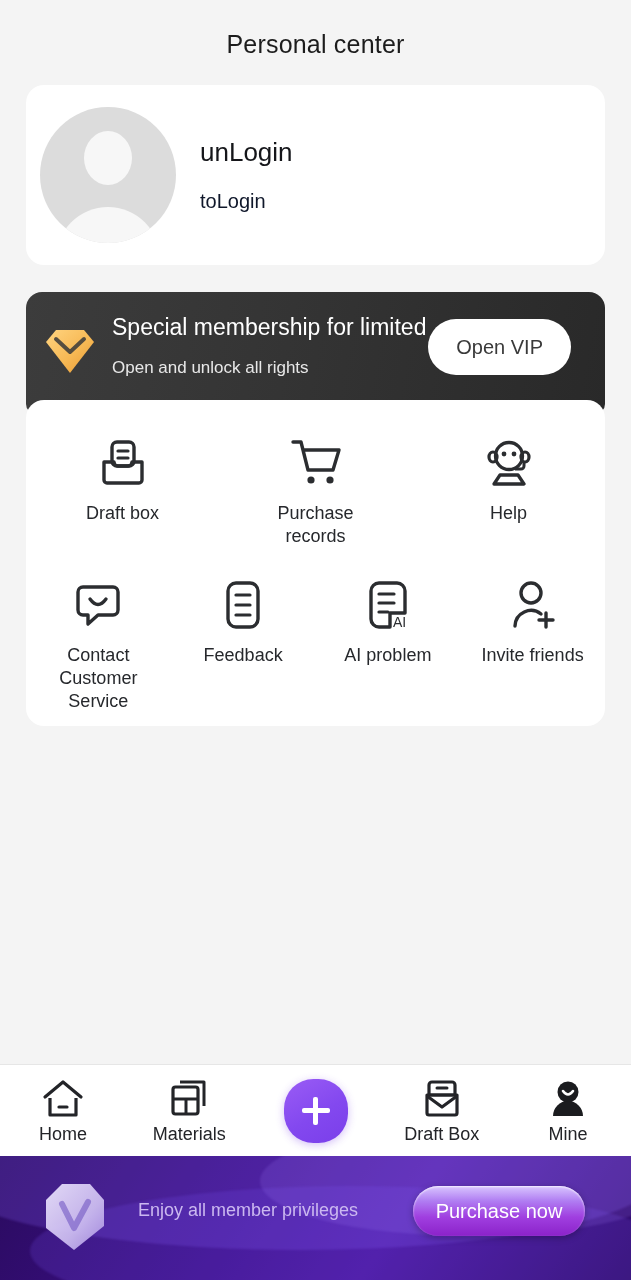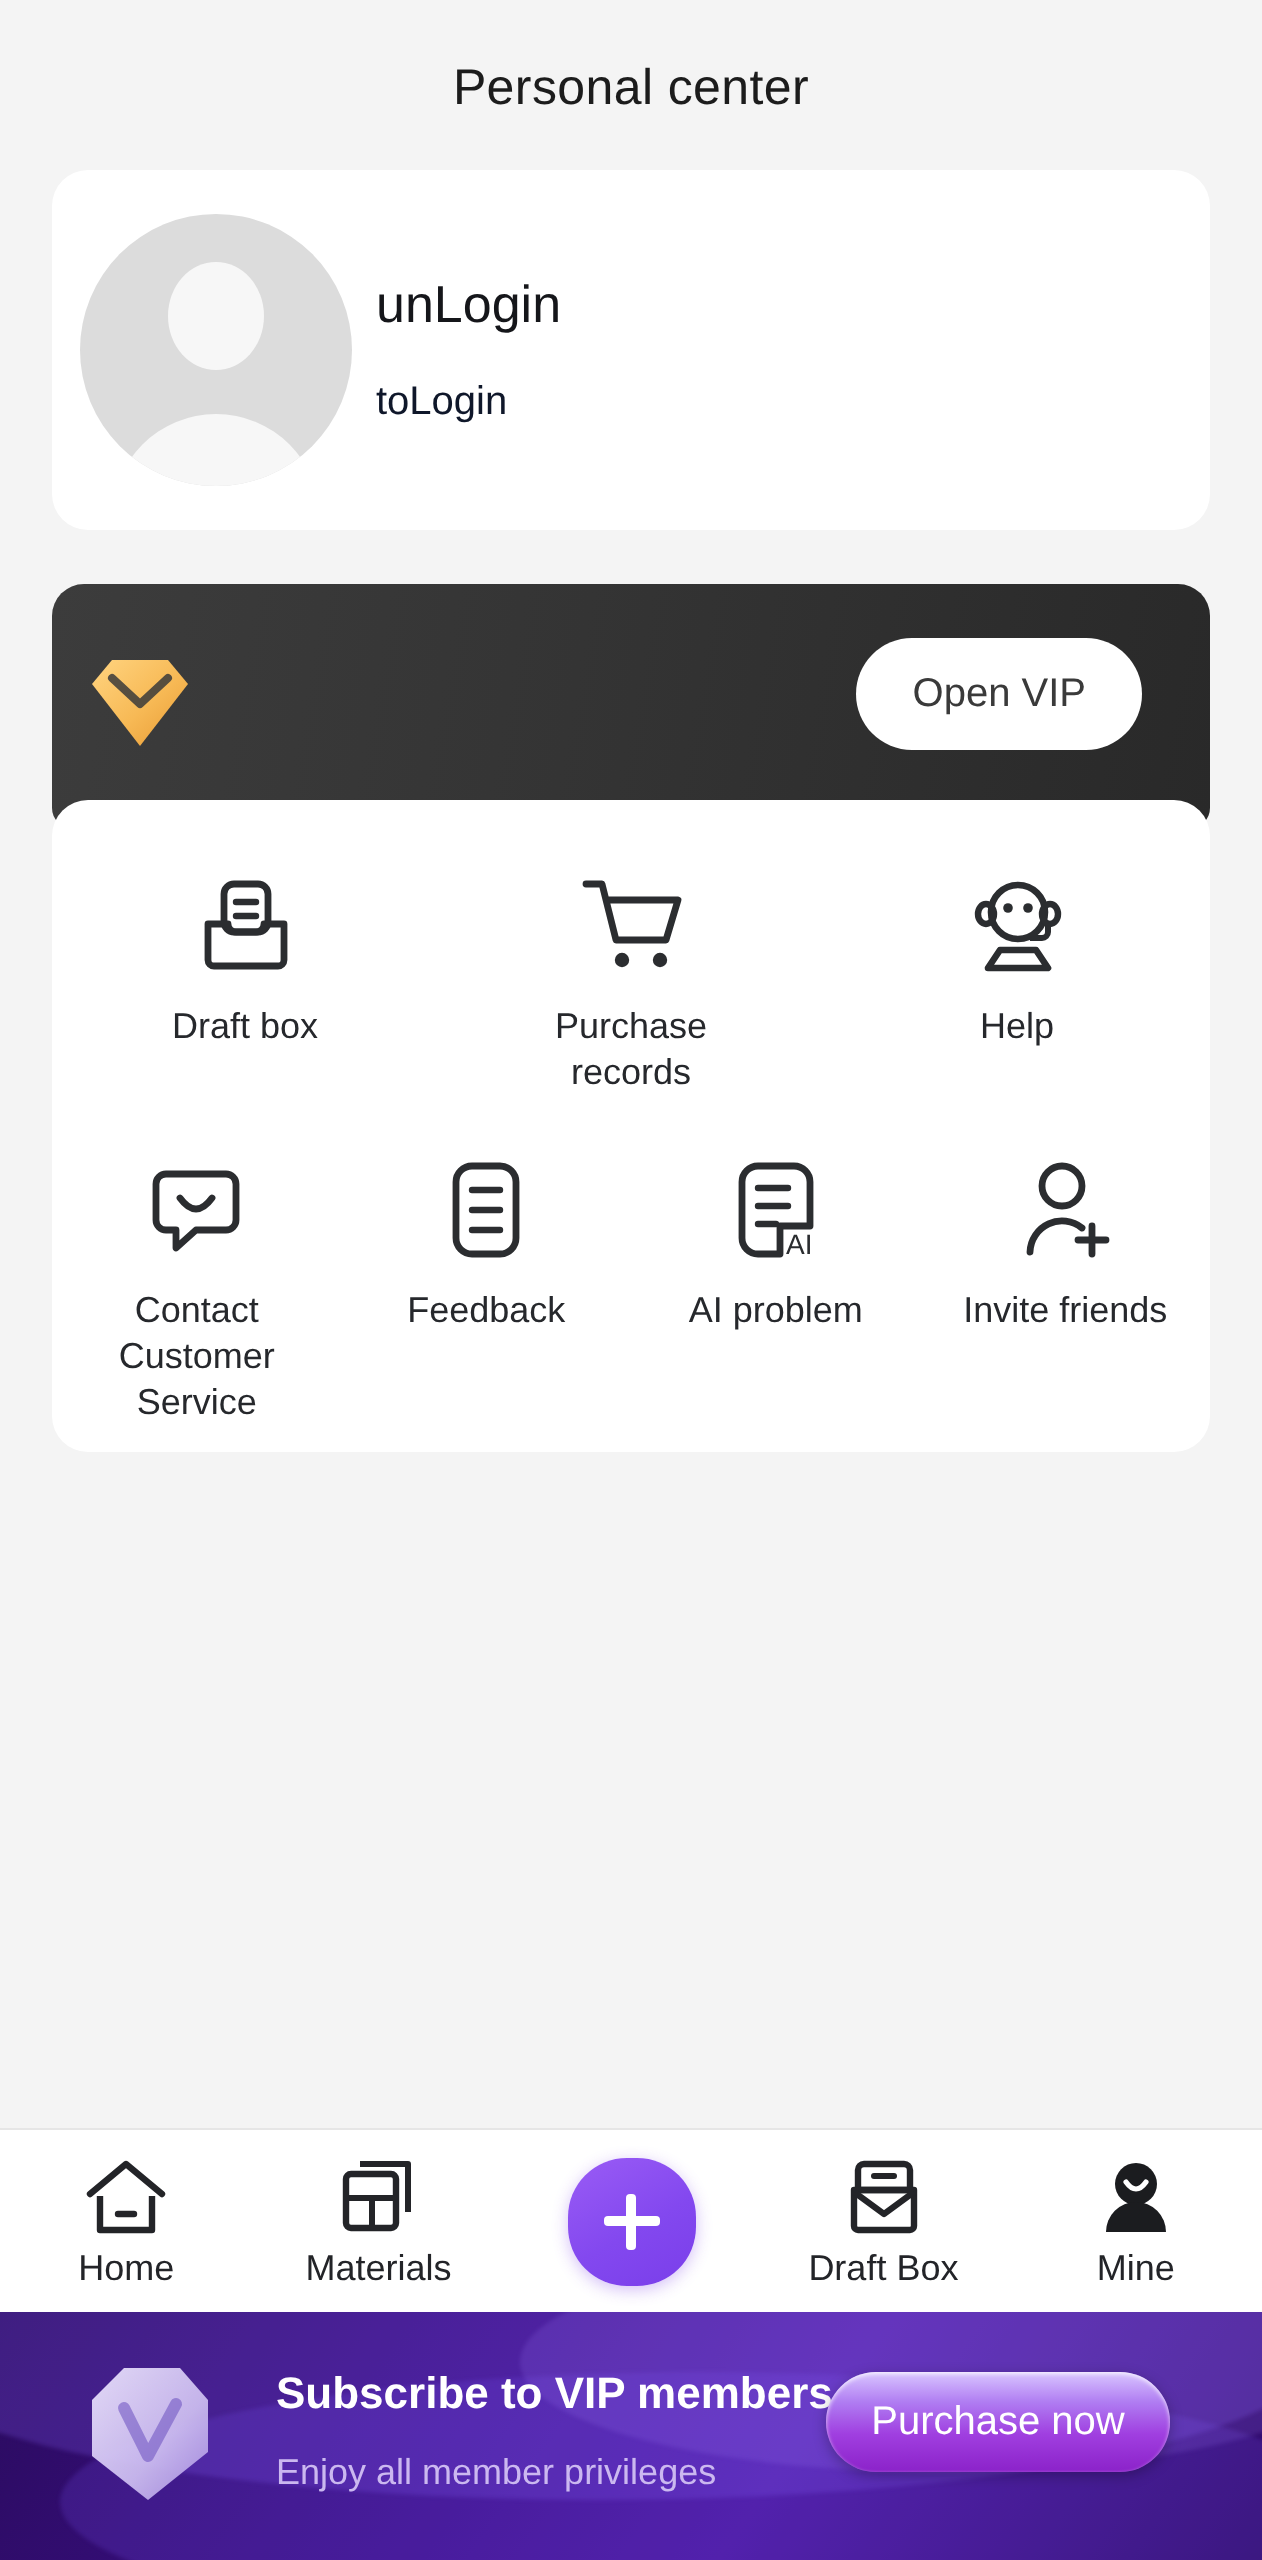--- a/index.html
+++ b/index.html
@@ -31,21 +31,21 @@
     position:relative; overflow:hidden; flex:none;
   }
   .avatar .head {
     position:absolute; left:50%; top:24px; transform:translateX(-50%);
     width:48px; height:54px; border-radius:50%; background:#f7f7f7;
   }
   .avatar .body {
     position:absolute; left:50%; bottom:-34px; transform:translateX(-50%);
     width:104px; height:70px; border-radius:52px 52px 0 0; background:#f7f7f7;
   }
-  .profile-text { margin-left:12px; display:flex; flex-direction:column; gap:22px; }
+  .profile-text { margin-left:24px; display:flex; flex-direction:column; gap:22px; }
   .profile-name { font-size:26px; color:#15161a; }
   .profile-sub  { font-size:20px; color:#0f172a; }
 
   
   .vip-banner {
     position:absolute; left:26px; top:292px; width:579px; height:122px;
     background:linear-gradient(100deg,#3c3c3c 0%,#343434 45%,#292929 100%);
     border-radius:16px 16px 10px 10px;
     display:flex; align-items:flex-start; padding:24px 0 0 16px;
   }
@@ -162,20 +162,24 @@
           <linearGradient id="gg" x1="0" y1="0" x2="1" y2="1">
             <stop offset="0%" stop-color="#ffd480"></stop>
             <stop offset="55%" stop-color="#f7b955"></stop>
             <stop offset="100%" stop-color="#e89a33"></stop>
           </linearGradient>
         </defs>
         <path d="M4 16 L14 4 L42 4 L52 16 L28 47 Z" fill="url(#gg)"></path>
         <path d="M14 13 L28 26 L42 13" fill="none" stroke="#3a3a3a" stroke-width="4" stroke-linecap="round" stroke-linejoin="round" opacity=".85"></path>
       </svg>
     </div>
+    <div class="vip-copy">
+      <div class="vip-title">Special membership for limited</div>
+      <div class="vip-sub">Open and unlock all rights</div>
+    </div>
     <button class="open-vip-btn">Open VIP</button>
   </div>
 
   <div class="grid-card">
 
     <div class="grid-row">
 
 
       <div class="grid-item">
         <div class="grid-icon">
@@ -335,20 +339,19 @@
             <stop offset="60%" stop-color="#cfc0f2"></stop>
             <stop offset="100%" stop-color="#a88fe0"></stop>
           </linearGradient>
         </defs>
         <path d="M8 22 L24 6 L52 6 L66 22 L66 48 L36 72 L8 50 Z" fill="url(#pg)" opacity=".92"></path>
         <path d="M24 26 L36 50 L50 24" fill="none" stroke="#6a4fc0" stroke-width="6" stroke-linecap="round" stroke-linejoin="round" opacity=".55"></path>
       </svg>
     </div>
 
     <div class="sub-copy">
-      <div class="sub-title">Subscribe to VIP members</div>
       <div class="sub-sub">Enjoy all member privileges</div>
     </div>
 
     <button class="sub-btn">Purchase now</button>
   </div>
 
 </div>
 
 </body></html>

